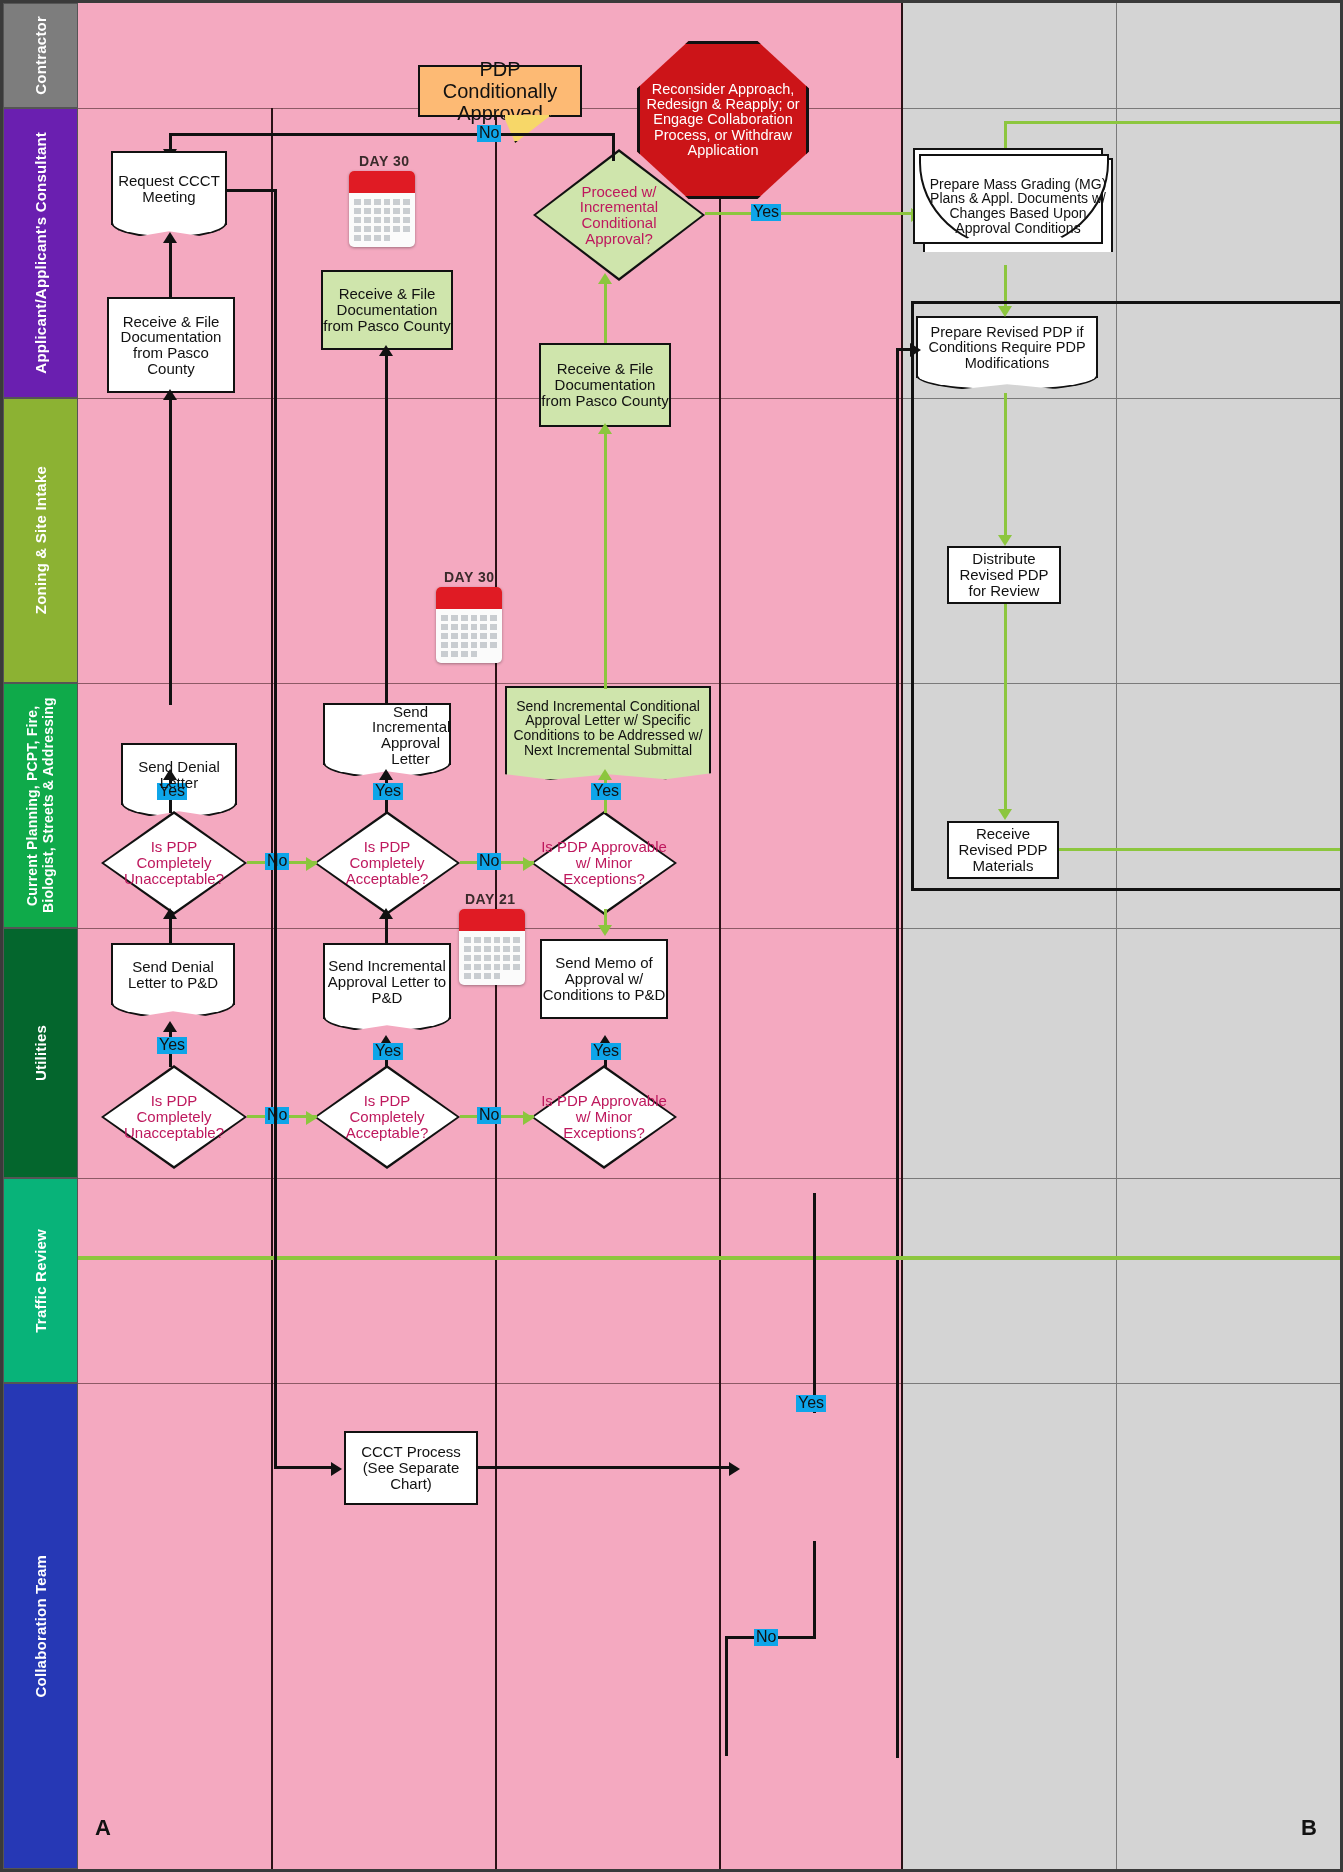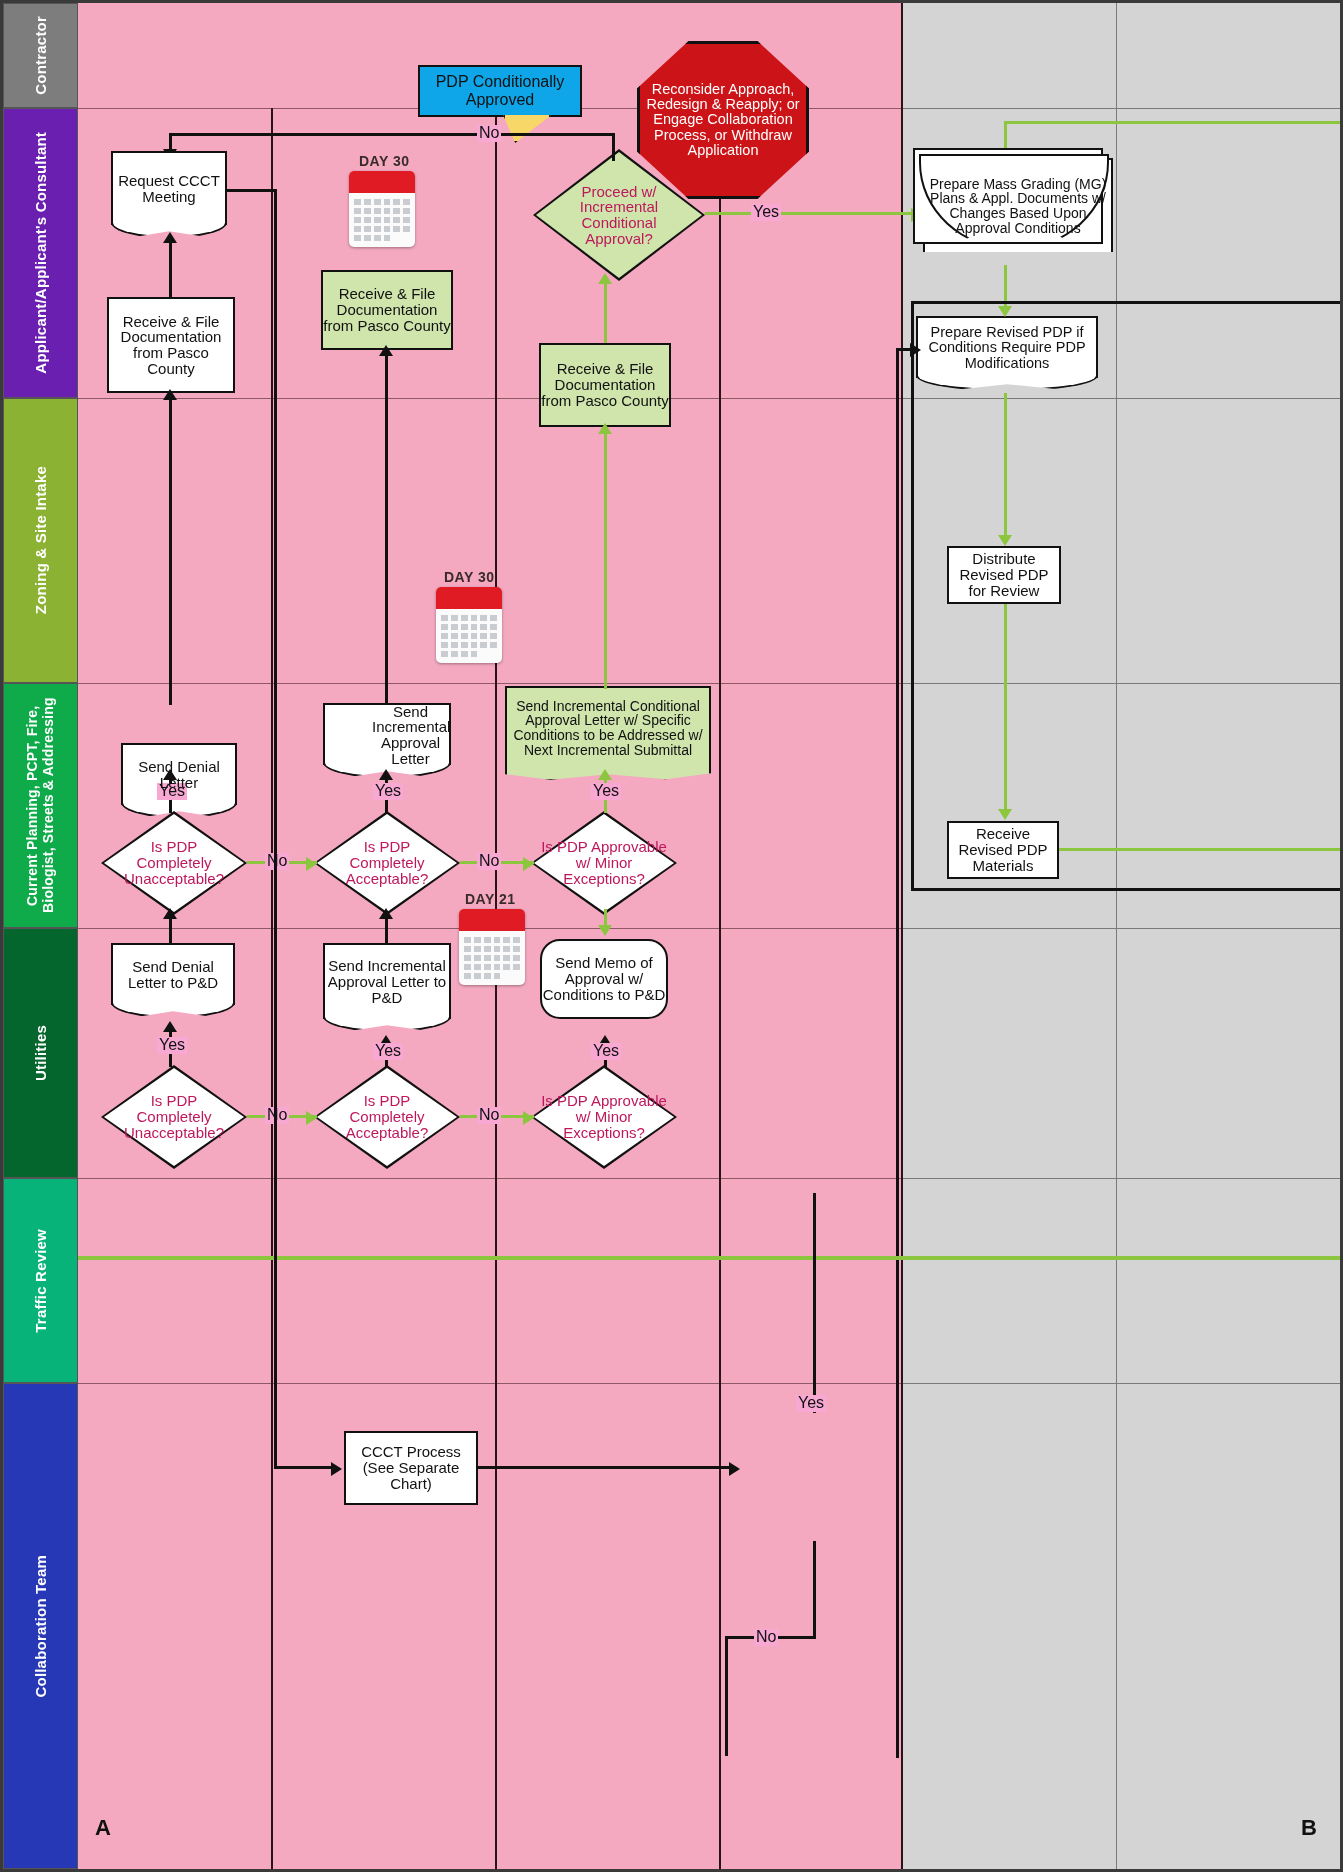--- a/index.html
+++ b/index.html
@@ -59,23 +59,23 @@
       justify-content:center;text-align:center;font-size:15px;line-height:1.05;color:#be185d;}
   .diamond.green .dshape.fill{background:#cfe5ac;}
 
   
   .octa{position:absolute;background:#cc1418;border:3px solid #111;
     clip-path:polygon(30% 0,70% 0,100% 30%,100% 70%,70% 100%,30% 100%,0 70%,0 30%);
     display:flex;align-items:center;justify-content:center;text-align:center;
     color:#fff;font-size:14.5px;line-height:1.06;}
 
   
-  .callout{position:absolute;background:#0ea5e9;border:2px solid #111;
+  .callout{position:absolute;background:#fdba74;border:2px solid #111;
     display:flex;align-items:center;justify-content:center;text-align:center;
-    font-size:16px;line-height:1.1;color:#111;}
+    font-size:20px;line-height:1.1;color:#111;}
   .callout .tail{position:absolute;left:52%;top:100%;width:44px;height:26px;
     background:#f7d768;border:2px solid #111;border-top:none;
     clip-path:polygon(0 0,100% 0,25% 100%);}
 
   
   .green-box{background:#cfe5ac;border:2px solid #111;}
   .green-docu{background:#cfe5ac;border:2px solid #111;border-bottom:none;}
   .green-docu::after{content:"";position:absolute;left:-2px;right:-2px;bottom:-13px;height:15px;
     background:#cfe5ac;border:2px solid #111;border-top:none;
     clip-path:polygon(0 0,100% 0,100% 55%,78% 90%,50% 60%,22% 92%,0 60%);}
@@ -85,21 +85,21 @@
   .ln.g{background:#8cc63e;}
   .arrow{position:absolute;width:0;height:0;}
   .ar-down{border-left:7px solid transparent;border-right:7px solid transparent;border-top:11px solid #111;}
   .ar-up{border-left:7px solid transparent;border-right:7px solid transparent;border-bottom:11px solid #111;}
   .ar-right{border-top:7px solid transparent;border-bottom:7px solid transparent;border-left:11px solid #111;}
   .ar-down.g{border-top-color:#8cc63e;}
   .ar-up.g{border-bottom-color:#8cc63e;}
   .ar-right.g{border-left-color:#8cc63e;}
 
   
-  .elabel{position:absolute;background:#f9a8d4;padding:0 2px;font-size:16px;color:#111;
+  .elabel{position:absolute;background:#0ea5e9;padding:0 2px;font-size:16px;color:#111;
           line-height:1.05;}
 
   
   .daytag{position:absolute;font-size:14px;font-weight:bold;color:#3a2b2b;letter-spacing:.5px;}
   .cal{position:absolute;width:66px;height:76px;background:#fbfbfb;border-radius:5px;
        box-shadow:0 1px 3px rgba(0,0,0,.35);overflow:hidden;}
   .cal .top{height:22px;background:#e01b24;}
   .cal .grid{display:grid;grid-template-columns:repeat(6,1fr);gap:3px;padding:6px 5px;}
   .cal .grid i{display:block;height:6px;background:#c9cdd1;}
 
@@ -369,21 +369,21 @@
   </div>
   <div class="arrow ar-up" style="left:160px;top:905px;"></div>
   <div class="ln" style="left:166px;top:916px;width:3px;height:26px;"></div>
 
   <div class="node docu" style="left:320px;top:940px;width:128px;height:76px;">
     <div class="docu-inner">Send Incremental Approval Letter to P&amp;D</div>
   </div>
   <div class="arrow ar-up" style="left:376px;top:905px;"></div>
   <div class="ln" style="left:382px;top:916px;width:3px;height:26px;"></div>
 
-  <div class="node proc" style="left:537px;top:936px;width:128px;height:80px;border-radius:20px;">
+  <div class="node proc" style="left:537px;top:936px;width:128px;height:80px;">
     <span>Send Memo of Approval w/ Conditions to P&amp;D</span>
   </div>
   <div class="arrow ar-down g" style="left:595px;top:922px;"></div>
   <div class="ln g" style="left:601px;top:906px;width:3px;height:20px;"></div>
 
   <div class="diamond" style="left:98px;top:1062px;width:146px;height:104px;">
     <div class="dshape outline"></div>
     <div class="dshape fill"></div>
     <div class="dtext" style="padding:0 14px;">Is PDP Completely Unacceptable?</div>
   </div>

